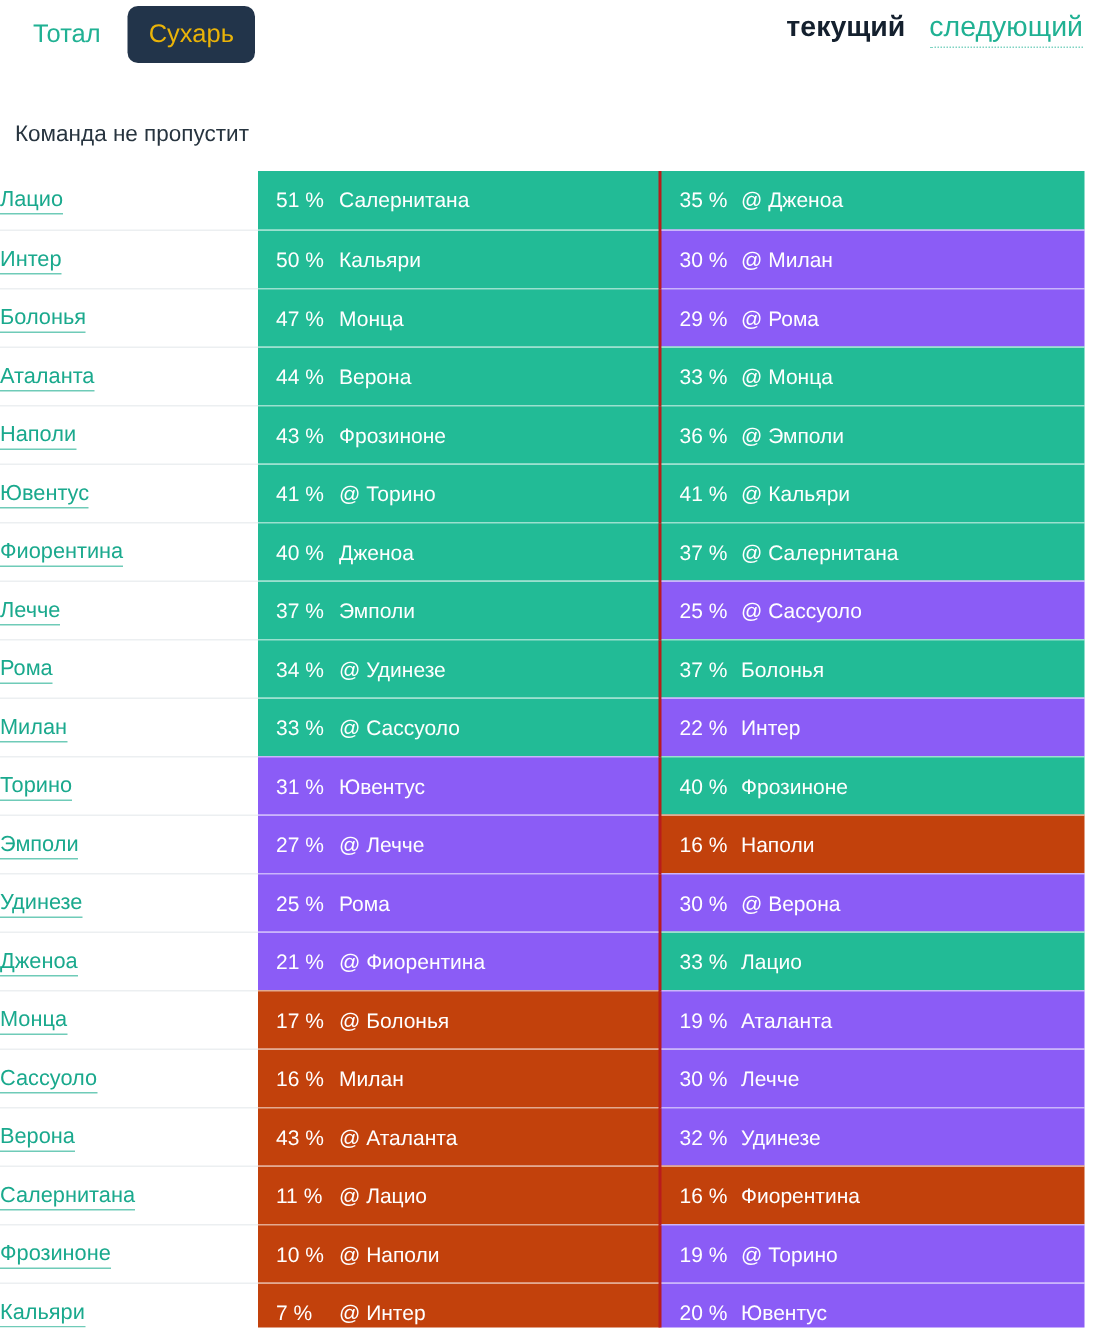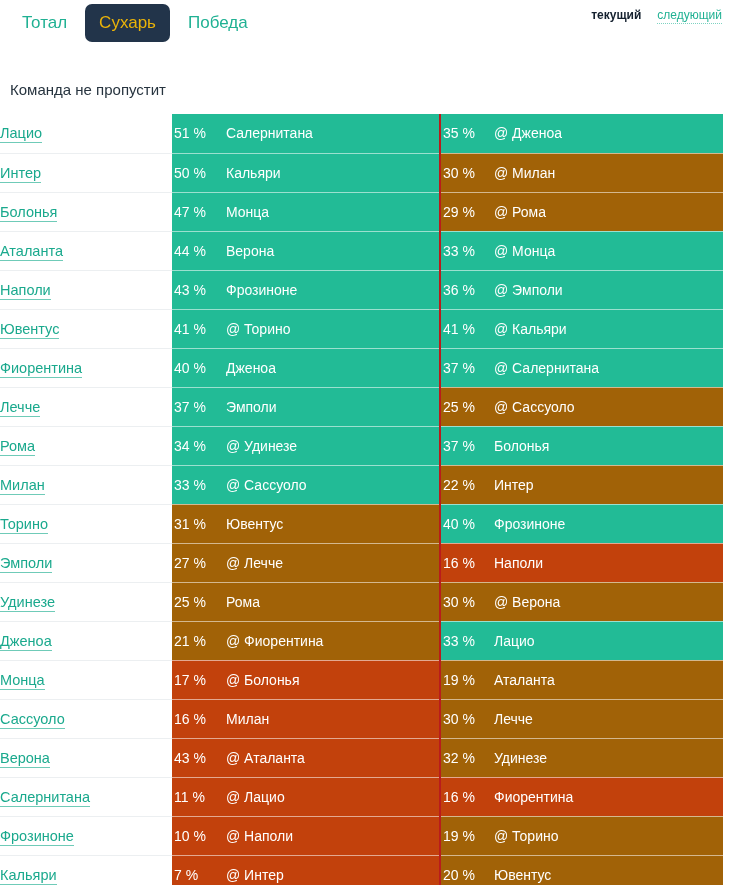--- a/index.html
+++ b/index.html
@@ -43,21 +43,21 @@
 
   .period-links {
     position: absolute;
     right: 8px;
     top: 8px;
     display: flex;
     align-items: baseline;
     gap: 16px;
   }
   .period {
-    font-size: 12px;
+    font-size: 19px;
     color: #20b193;
     cursor: pointer;
     border-bottom: 1px dotted #7fd3c2;
     padding-bottom: 1px;
     white-space: nowrap;
   }
   .period.active {
     color: #14202e;
     font-weight: bold;
     border-bottom: none;
@@ -104,37 +104,36 @@
     padding-bottom: 1px;
     cursor: pointer;
   }
 
   .cell {
     color: #ffffff;
     font-size: 14px;
     border-bottom: 1px solid rgba(255,255,255,0.55);
     white-space: nowrap;
   }
-  .cell.pct { padding-left: 2px; }
+  .cell.pct { padding-left: 12px; }
   .cell.opp { padding-left: 4px; }
 
   .cell.sep-left { border-left: 2px solid #b91c1c; }
 
   .g  { background: #22bb96; }
-  .o  { background: #a16207; }
+  .o  { background: #8b5cf6; }
   .r  { background: #c2410c; }
 </style>
 </head>
 <body>
 
 <div class="topbar">
   <div class="tabs" id="tabs-host">
       <div class="tab">Тотал</div>
       <div class="tab active">Сухарь</div>
-      <div class="tab">Победа</div>
     </div>
   <div class="period-links" id="periods-host">
       <div class="period active">текущий</div>
       <div class="period">следующий</div>
     </div>
 </div>
 
 <div class="subtitle">Команда не пропустит</div>
 
 <table class="table">

